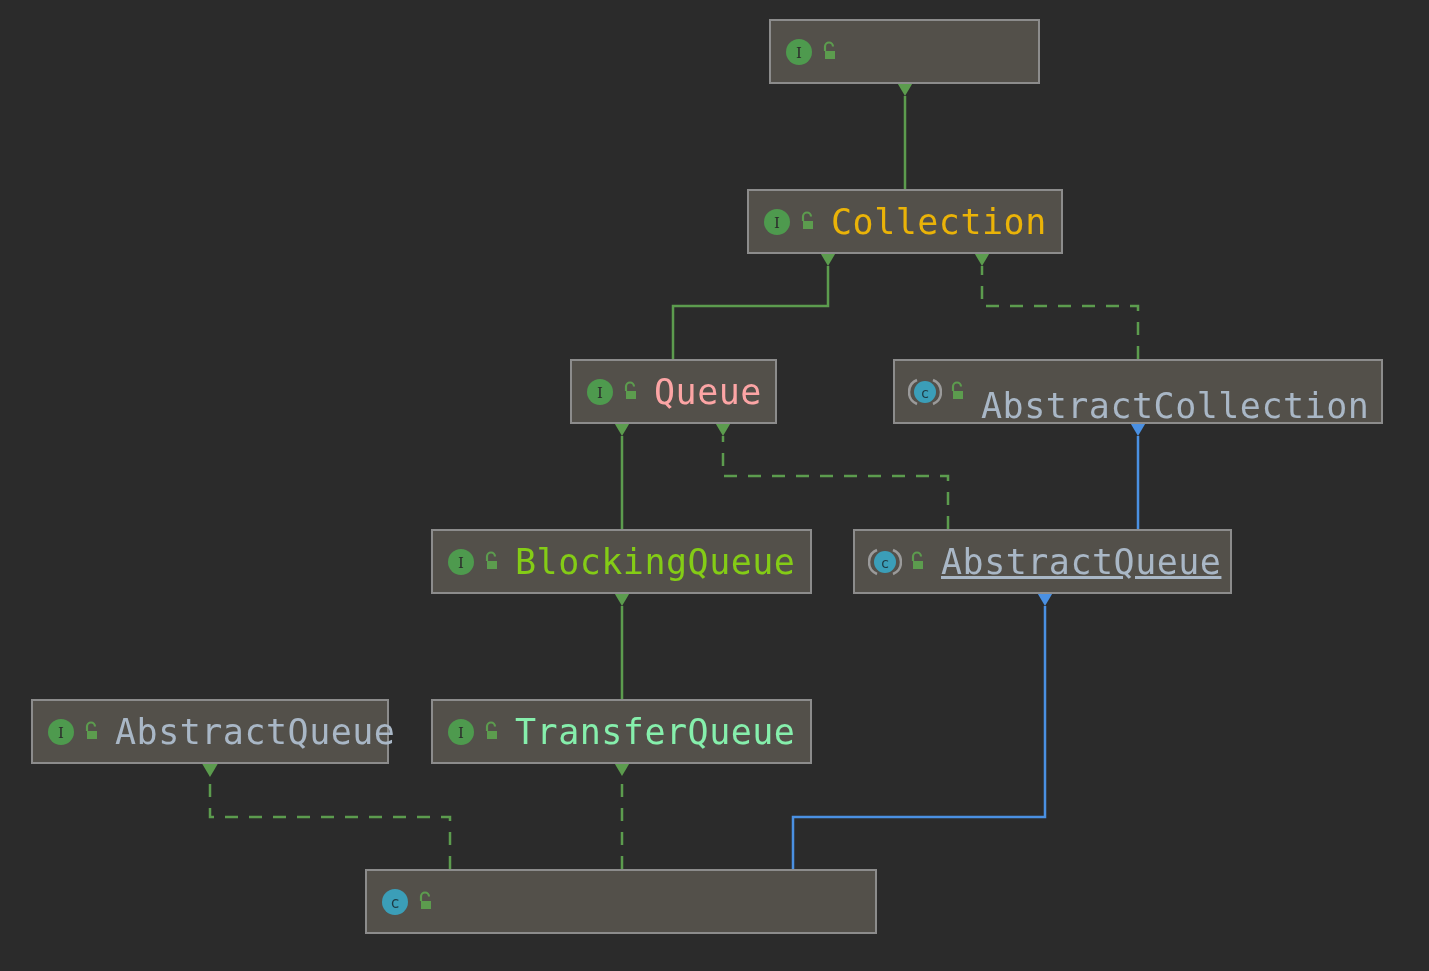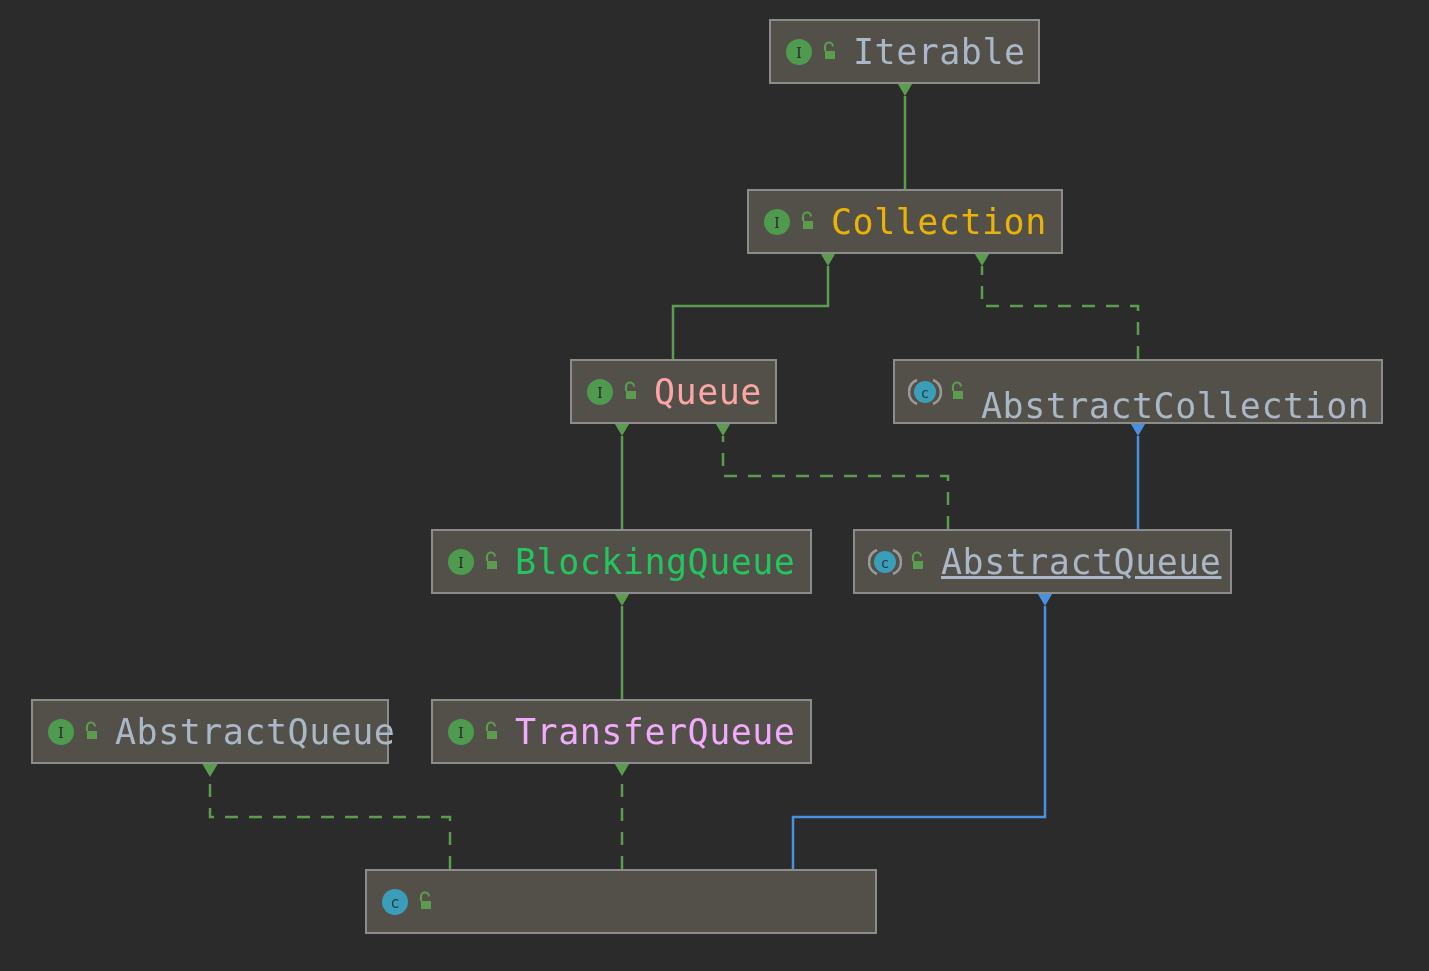--- a/index.html
+++ b/index.html
@@ -108,21 +108,20 @@
       <span class="icon-wrap">
         <svg class="type-icon" width="30" height="30" viewBox="0 0 30 30">
           <circle cx="15" cy="15" r="13" fill="#4e9a4e"></circle>
           <text x="15" y="21" text-anchor="middle" font-family="DejaVu Serif, Liberation Serif, serif" font-size="15" fill="#2b2b2b">I</text>
         </svg>
         <svg class="lock-icon" width="20" height="24" viewBox="0 0 20 24">
           <path d="M6 11 L6 6.5 A4 4 0 0 1 14 6.5" stroke="#5c9c4e" stroke-width="2.2" fill="none"></path>
           <rect x="6" y="11" width="10" height="8" fill="#5c9c4e"></rect>
         </svg>
       </span>
-      <span class="node-label" style="color: rgb(169, 183, 198);">Iterable</span>
     </div>
     <div class="node" style="left: 747px; top: 189px; width: 316px; height: 65px; background: rgb(83, 80, 74); border-color: rgb(140, 140, 140);">
       <span class="icon-wrap">
         <svg class="type-icon" width="30" height="30" viewBox="0 0 30 30">
           <circle cx="15" cy="15" r="13" fill="#4e9a4e"></circle>
           <text x="15" y="21" text-anchor="middle" font-family="DejaVu Serif, Liberation Serif, serif" font-size="15" fill="#2b2b2b">I</text>
         </svg>
         <svg class="lock-icon" width="20" height="24" viewBox="0 0 20 24">
           <path d="M6 11 L6 6.5 A4 4 0 0 1 14 6.5" stroke="#5c9c4e" stroke-width="2.2" fill="none"></path>
           <rect x="6" y="11" width="10" height="8" fill="#5c9c4e"></rect>
@@ -162,21 +161,21 @@
       <span class="icon-wrap">
         <svg class="type-icon" width="30" height="30" viewBox="0 0 30 30">
           <circle cx="15" cy="15" r="13" fill="#4e9a4e"></circle>
           <text x="15" y="21" text-anchor="middle" font-family="DejaVu Serif, Liberation Serif, serif" font-size="15" fill="#2b2b2b">I</text>
         </svg>
         <svg class="lock-icon" width="20" height="24" viewBox="0 0 20 24">
           <path d="M6 11 L6 6.5 A4 4 0 0 1 14 6.5" stroke="#5c9c4e" stroke-width="2.2" fill="none"></path>
           <rect x="6" y="11" width="10" height="8" fill="#5c9c4e"></rect>
         </svg>
       </span>
-      <span class="node-label" style="color: #22c55e;">BlockingQueue</span>
+      <span class="node-label" style="color: #84cc16;">BlockingQueue</span>
     </div>
     <div class="node" style="left: 853px; top: 529px; width: 379px; height: 65px; background: rgb(83, 80, 74); border-color: rgb(140, 140, 140);">
       <span class="icon-wrap">
         <svg class="type-icon" width="34" height="30" viewBox="0 0 34 30">
           <path d="M9 3 A13 13 0 0 0 9 27" stroke="#9a9a9a" stroke-width="2.5" fill="none"></path>
           <path d="M25 3 A13 13 0 0 1 25 27" stroke="#9a9a9a" stroke-width="2.5" fill="none"></path>
           <circle cx="17" cy="15" r="11" fill="#3b9eb8"></circle>
           <text x="17" y="21" text-anchor="middle" font-family="DejaVu Sans, Liberation Sans, sans-serif" font-size="14" fill="#1e3a44">c</text>
         </svg>
         <svg class="lock-icon" width="20" height="24" viewBox="0 0 20 24">
@@ -203,21 +202,21 @@
       <span class="icon-wrap">
         <svg class="type-icon" width="30" height="30" viewBox="0 0 30 30">
           <circle cx="15" cy="15" r="13" fill="#4e9a4e"></circle>
           <text x="15" y="21" text-anchor="middle" font-family="DejaVu Serif, Liberation Serif, serif" font-size="15" fill="#2b2b2b">I</text>
         </svg>
         <svg class="lock-icon" width="20" height="24" viewBox="0 0 20 24">
           <path d="M6 11 L6 6.5 A4 4 0 0 1 14 6.5" stroke="#5c9c4e" stroke-width="2.2" fill="none"></path>
           <rect x="6" y="11" width="10" height="8" fill="#5c9c4e"></rect>
         </svg>
       </span>
-      <span class="node-label" style="color: #f0abfc;">TransferQueue</span>
+      <span class="node-label" style="color: #86efac;">TransferQueue</span>
     </div>
     <div class="node" style="left: 365px; top: 869px; width: 512px; height: 65px; background: rgb(83, 80, 74); border-color: rgb(140, 140, 140);">
       <span class="icon-wrap">
         <svg class="type-icon" width="30" height="30" viewBox="0 0 30 30">
           <circle cx="15" cy="15" r="13" fill="#3b9eb8"></circle>
           <text x="15" y="21" text-anchor="middle" font-family="DejaVu Sans, Liberation Sans, sans-serif" font-size="15" fill="#1e3a44">c</text>
         </svg>
         <svg class="lock-icon" width="20" height="24" viewBox="0 0 20 24">
           <path d="M6 11 L6 6.5 A4 4 0 0 1 14 6.5" stroke="#5c9c4e" stroke-width="2.2" fill="none"></path>
           <rect x="6" y="11" width="10" height="8" fill="#5c9c4e"></rect>

